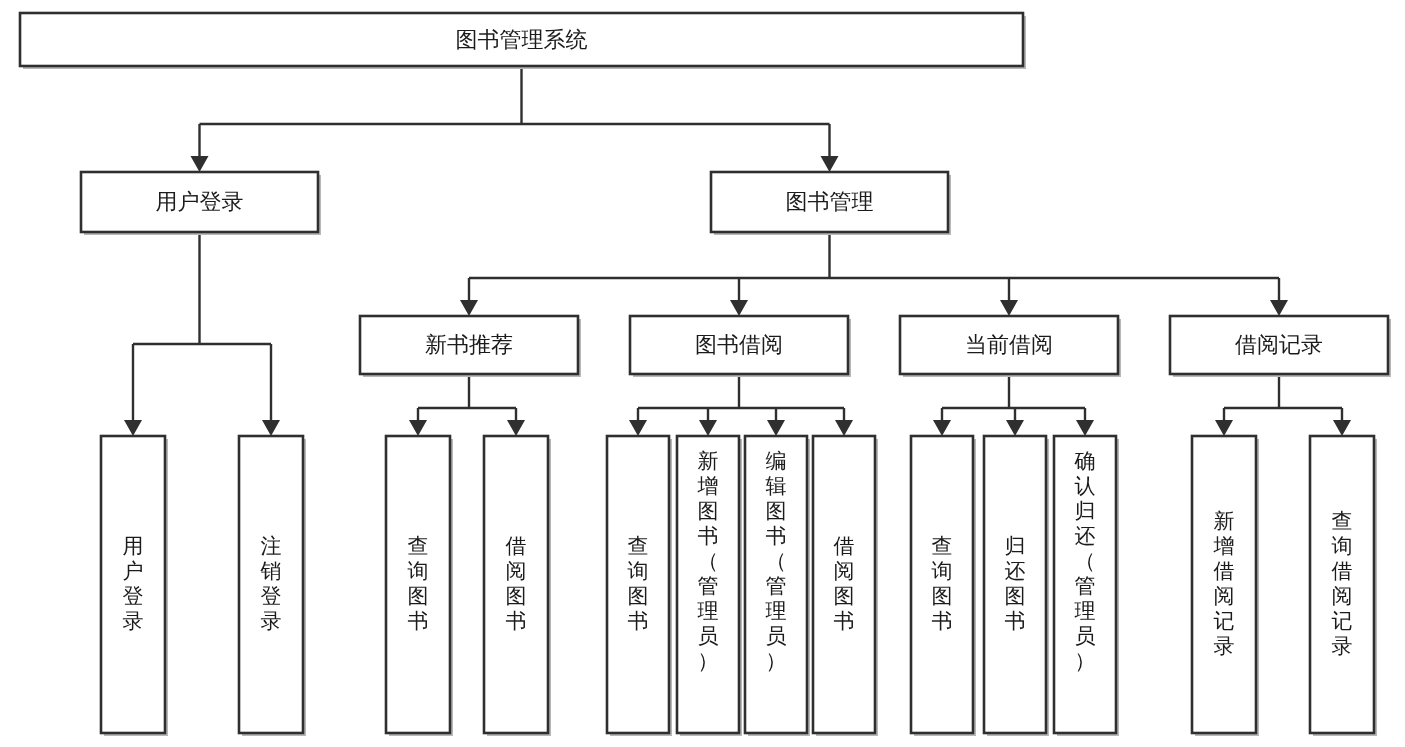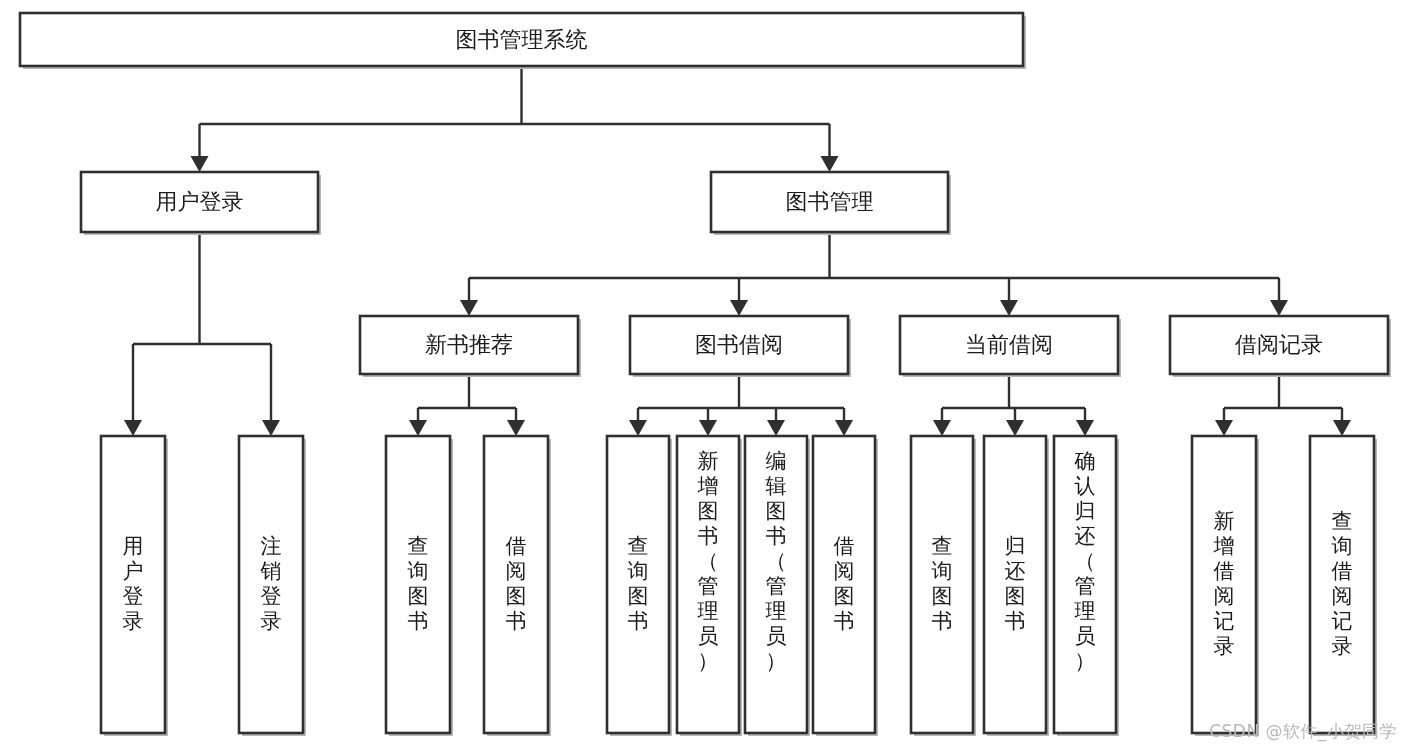--- a/index.html
+++ b/index.html
@@ -299,14 +299,13 @@
           <rect x="1310" y="436" width="64" height="297" class="node-rect"></rect>
           <text x="1342" y="522" class="node-label-v-char">查</text>
           <text x="1342" y="547" class="node-label-v-char">询</text>
           <text x="1342" y="572" class="node-label-v-char">借</text>
           <text x="1342" y="597" class="node-label-v-char">阅</text>
           <text x="1342" y="622" class="node-label-v-char">记</text>
           <text x="1342" y="647" class="node-label-v-char">录</text>
         </g>
       </g>
   </svg>
-  <div class="watermark-text">CSDN @软件_小贺同学</div>
 </div>
 
 </body></html>

